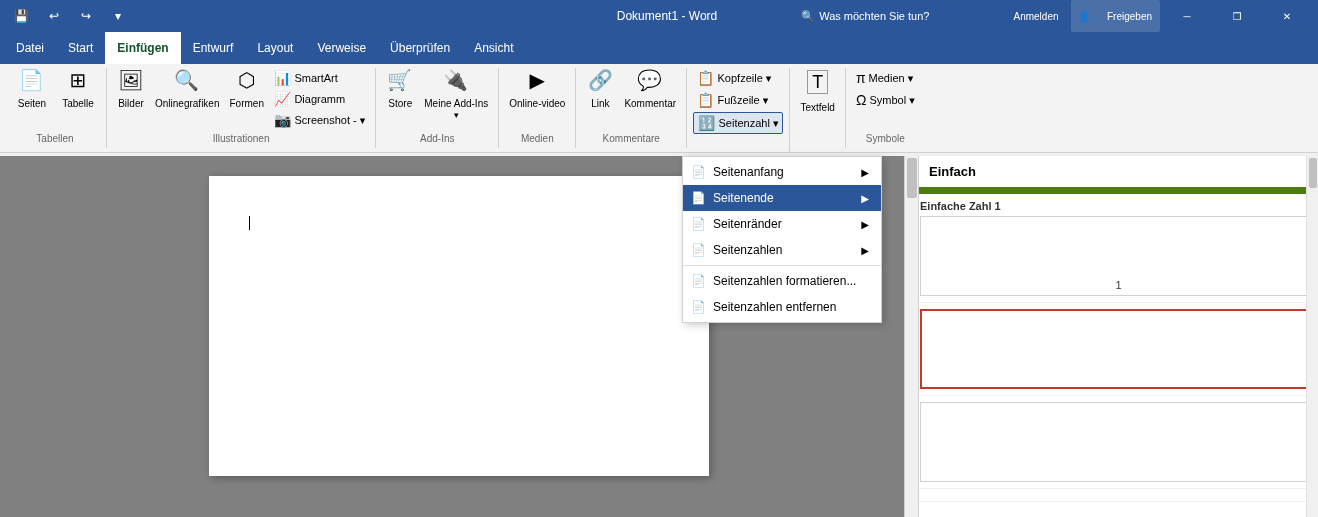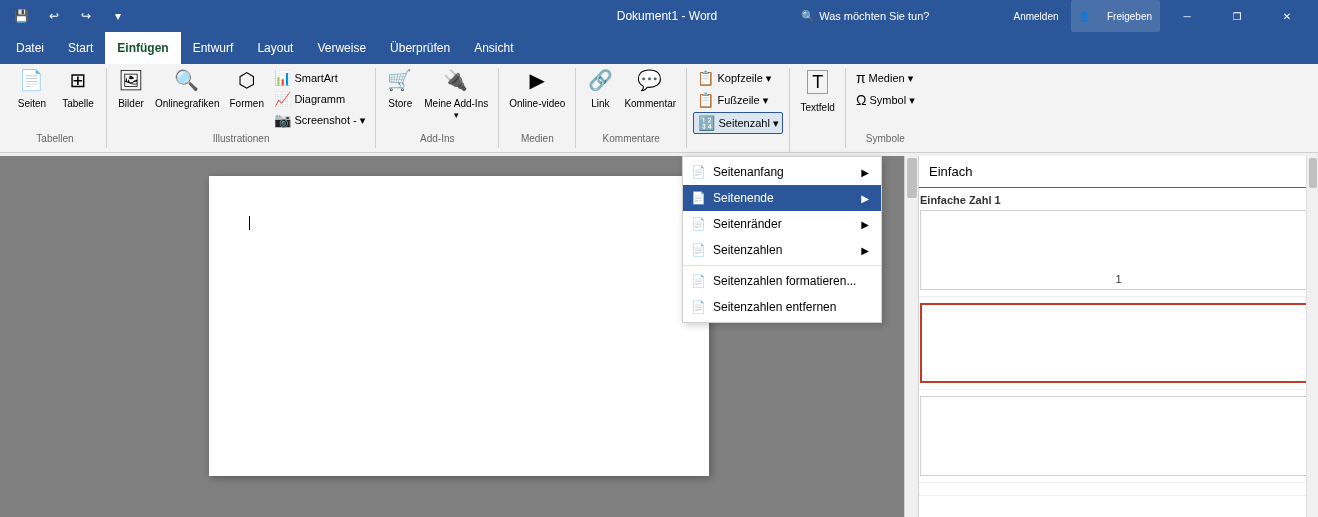--- a/index.html
+++ b/index.html
@@ -70,21 +70,21 @@
       position: absolute;
       top: 156px;
       right: 0;
       width: 400px;
       background: white;
       border-left: 1px solid #d0d0d0;
       z-index: 90;
       overflow-y: auto;
       height: calc(517px - 156px);
     }
-    .panel-header { font-size: 13px; font-weight: normal; padding: 8px 10px; border-bottom: 1px solid #4d7c0f; }
+    .panel-header { font-size: 13px; font-weight: bold; padding: 8px 10px; border-bottom: 7px solid #4d7c0f; }
     .panel-item { padding: 6px 1px; border-bottom: 1px solid #f0f0f0; }
     .panel-item-title { font-size: 11px; font-weight: bold; margin-bottom: 4px; color: #333; }
     .panel-preview {
       border: 1px solid #d0d0d0;
       background: white;
       height: 80px;
       display: flex;
       align-items: flex-end;
       justify-content: flex-end;
       padding: 4px;

